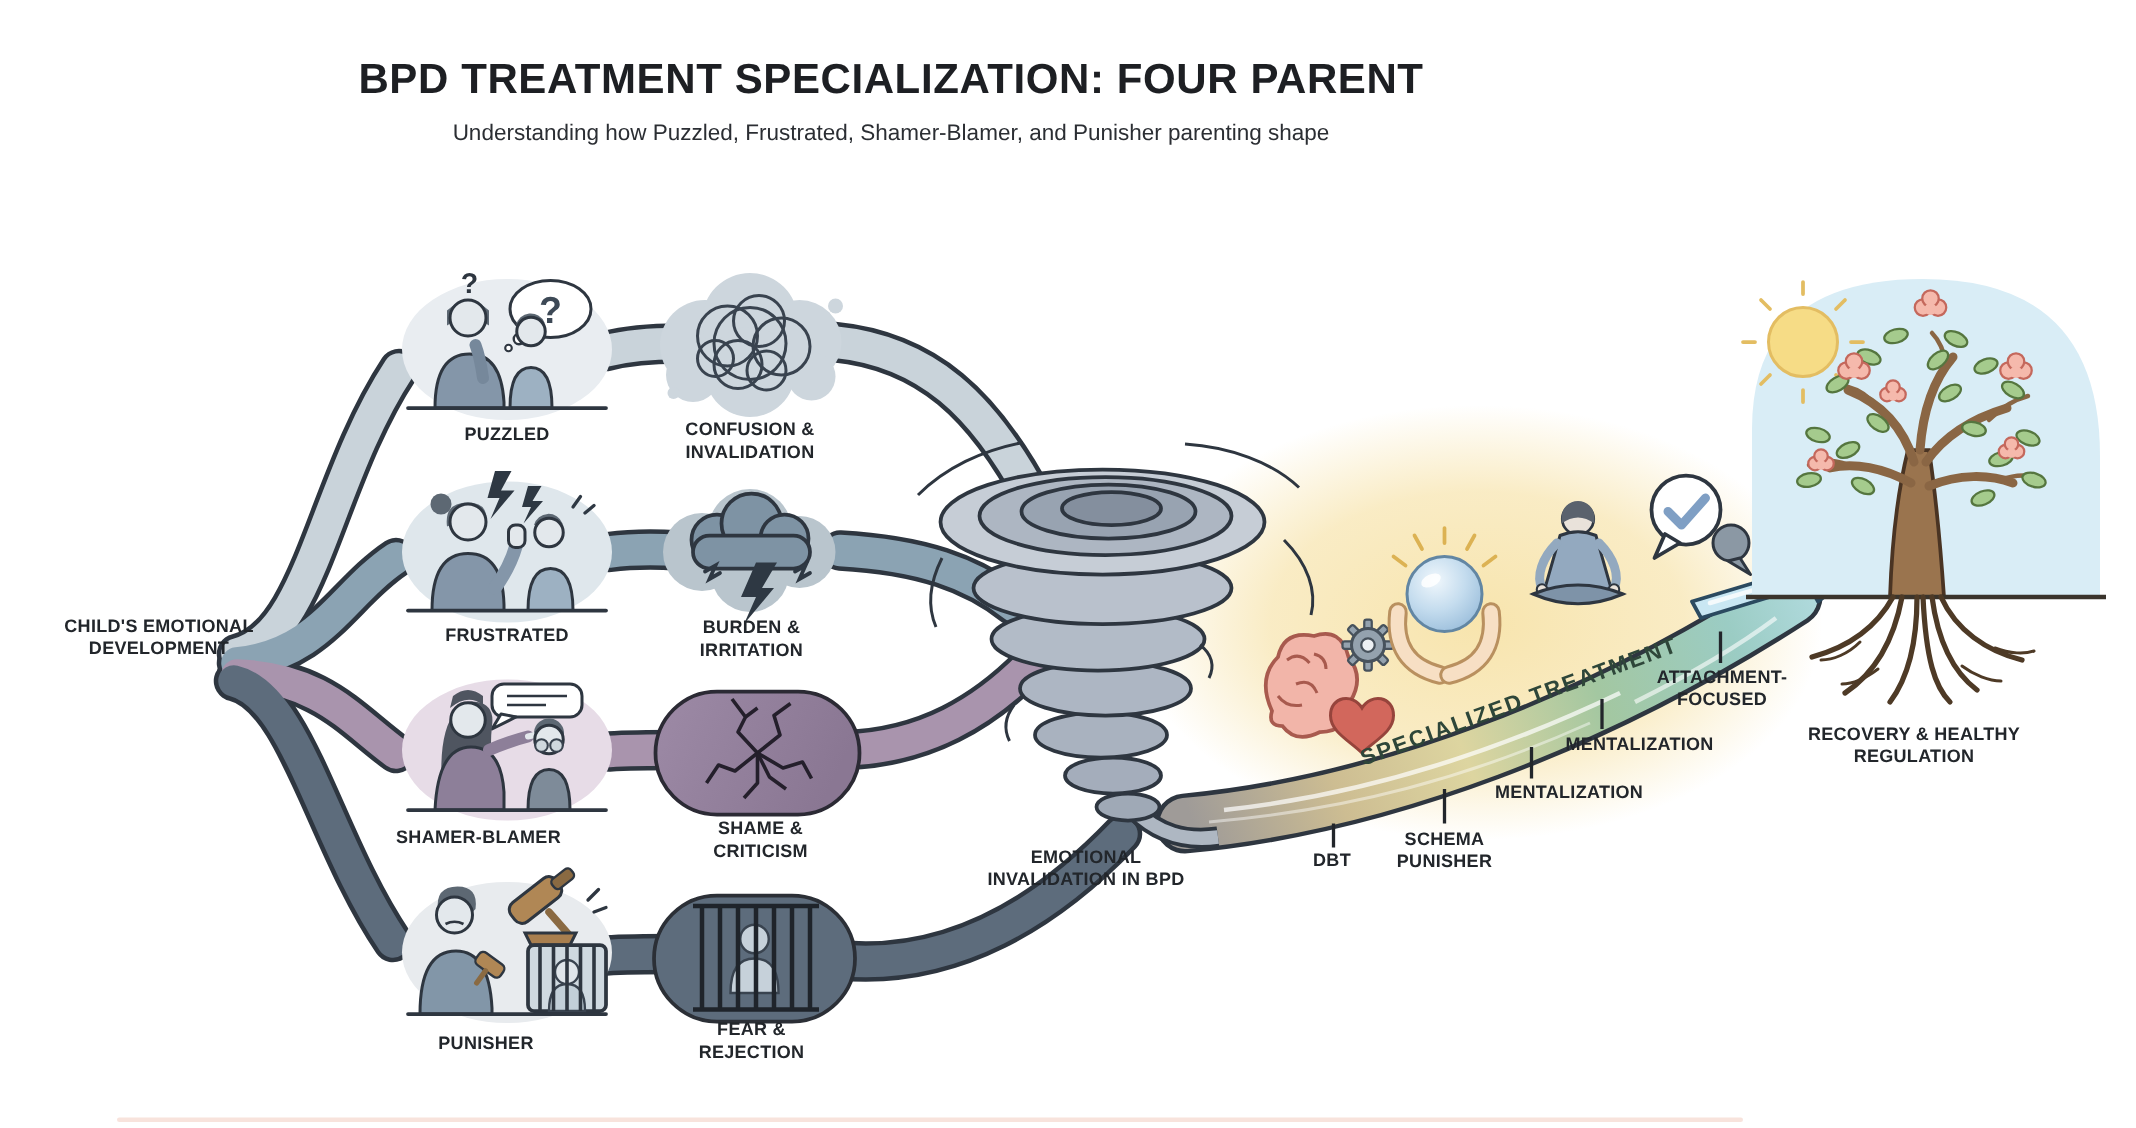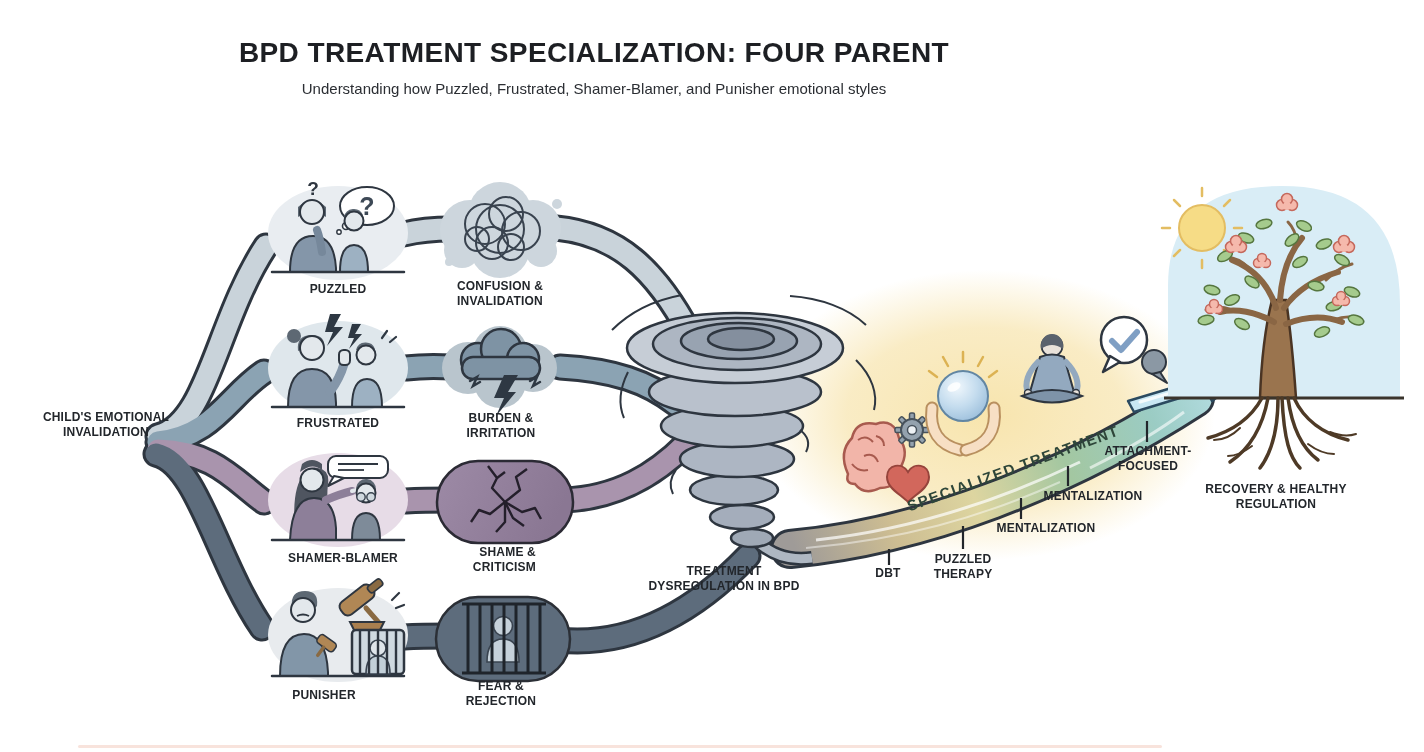--- a/index.html
+++ b/index.html
@@ -453,44 +453,44 @@
         <path d="M 1330 432 C 1340 436 1350 436 1356 434"></path>
       </g>
     </g>
   </svg>
 
   <div class="hdr">
     <div class="title">
       <span style="display:block">BPD TREATMENT SPECIALIZATION: FOUR PARENT</span>
     </div>
     <div class="subtitle">
-      <span style="display:block">Understanding how Puzzled, Frustrated, Shamer-Blamer, and Punisher emotional styles</span>
+      <span style="display:block">Understanding how Puzzled, Frustrated, Shamer-Blamer, and Punisher parenting shape</span>
     </div>
   </div>
 
-  <div class="lbl big" style="left:36px;top:410px;width:140px;">CHILD'S EMOTIONAL INVALIDATION</div>
+  <div class="lbl big" style="left:36px;top:410px;width:140px;">CHILD'S EMOTIONAL DEVELOPMENT</div>
 
   <div class="lbl big" style="left:278px;top:282px;width:120px;">PUZZLED</div>
   <div class="lbl big" style="left:434px;top:279px;width:132px;">CONFUSION &amp; INVALIDATION</div>
 
   <div class="lbl big" style="left:268px;top:416px;width:140px;">FRUSTRATED</div>
   <div class="lbl big" style="left:446px;top:411px;width:110px;">BURDEN &amp; IRRITATION</div>
 
-  <div class="lbl big" style="left:248px;top:551px;width:190px;">SHAMER-BLAMER</div>
-  <div class="lbl big" style="left:426px;top:545px;width:110px;text-align:right;">SHAME &amp; CRITICISM</div>
+  <div class="lbl big" style="left:224px;top:551px;width:190px;">SHAMER-BLAMER</div>
+  <div class="lbl big" style="left:452px;top:545px;width:110px;">SHAME &amp; CRITICISM</div>
 
   <div class="lbl big" style="left:259px;top:688px;width:130px;">PUNISHER</div>
   <div class="lbl big" style="left:449px;top:679px;width:104px;">FEAR &amp; REJECTION</div>
 
-  <div class="lbl big" style="left:644px;top:564px;width:160px;">TREATMENT DYSREGULATION IN BPD</div>
+  <div class="lbl big" style="left:644px;top:564px;width:160px;">EMOTIONAL INVALIDATION IN BPD</div>
 
   <div class="rot">SPECIALIZED TREATMENT</div>
 
   <div class="lbl big" style="left:853px;top:566px;width:70px;">DBT</div>
-  <div class="lbl big" style="left:913px;top:552px;width:100px;">PUZZLED THERAPY</div>
+  <div class="lbl big" style="left:913px;top:552px;width:100px;">SCHEMA PUNISHER</div>
   <div class="lbl big" style="left:961px;top:521px;width:170px;">MENTALIZATION</div>
   <div class="lbl big" style="left:1008px;top:489px;width:170px;">MENTALIZATION</div>
   <div class="lbl big" style="left:1176px;top:482px;width:200px;">RECOVERY &amp; HEALTHY REGULATION</div>
 
   <div class="lbl big" style="left:1085px;top:444px;width:126px;">ATTACHMENT-FOCUSED</div>
 
   <div class="bottom-edge"></div>
 </div>
 
 </body></html>

